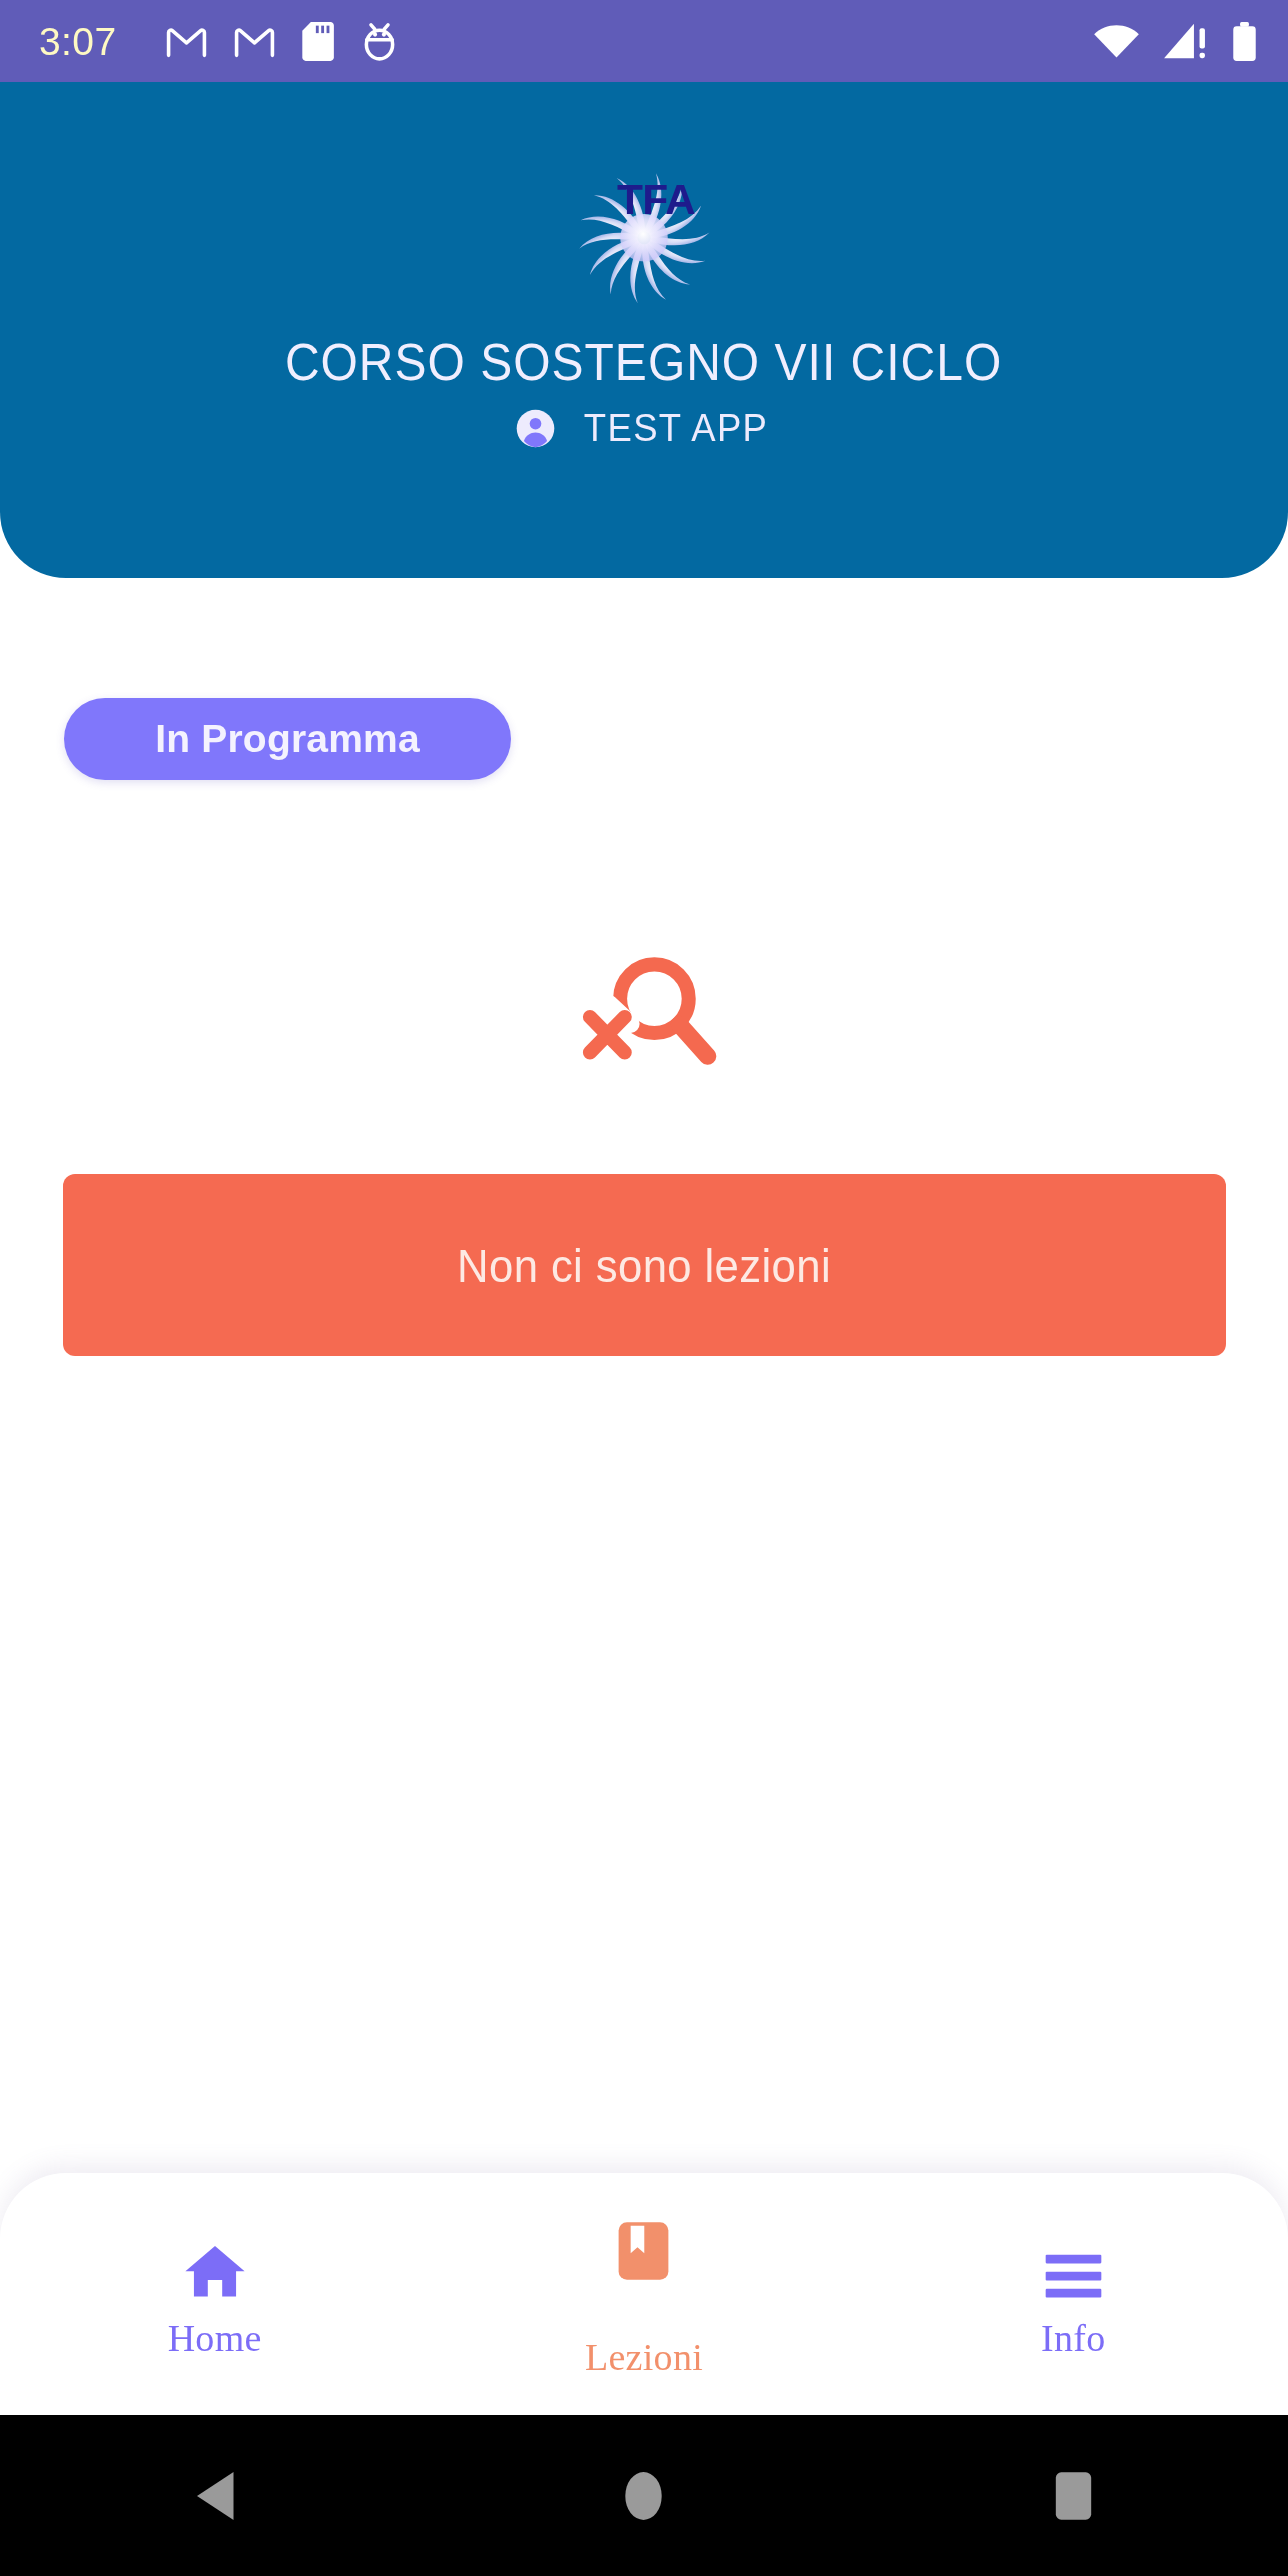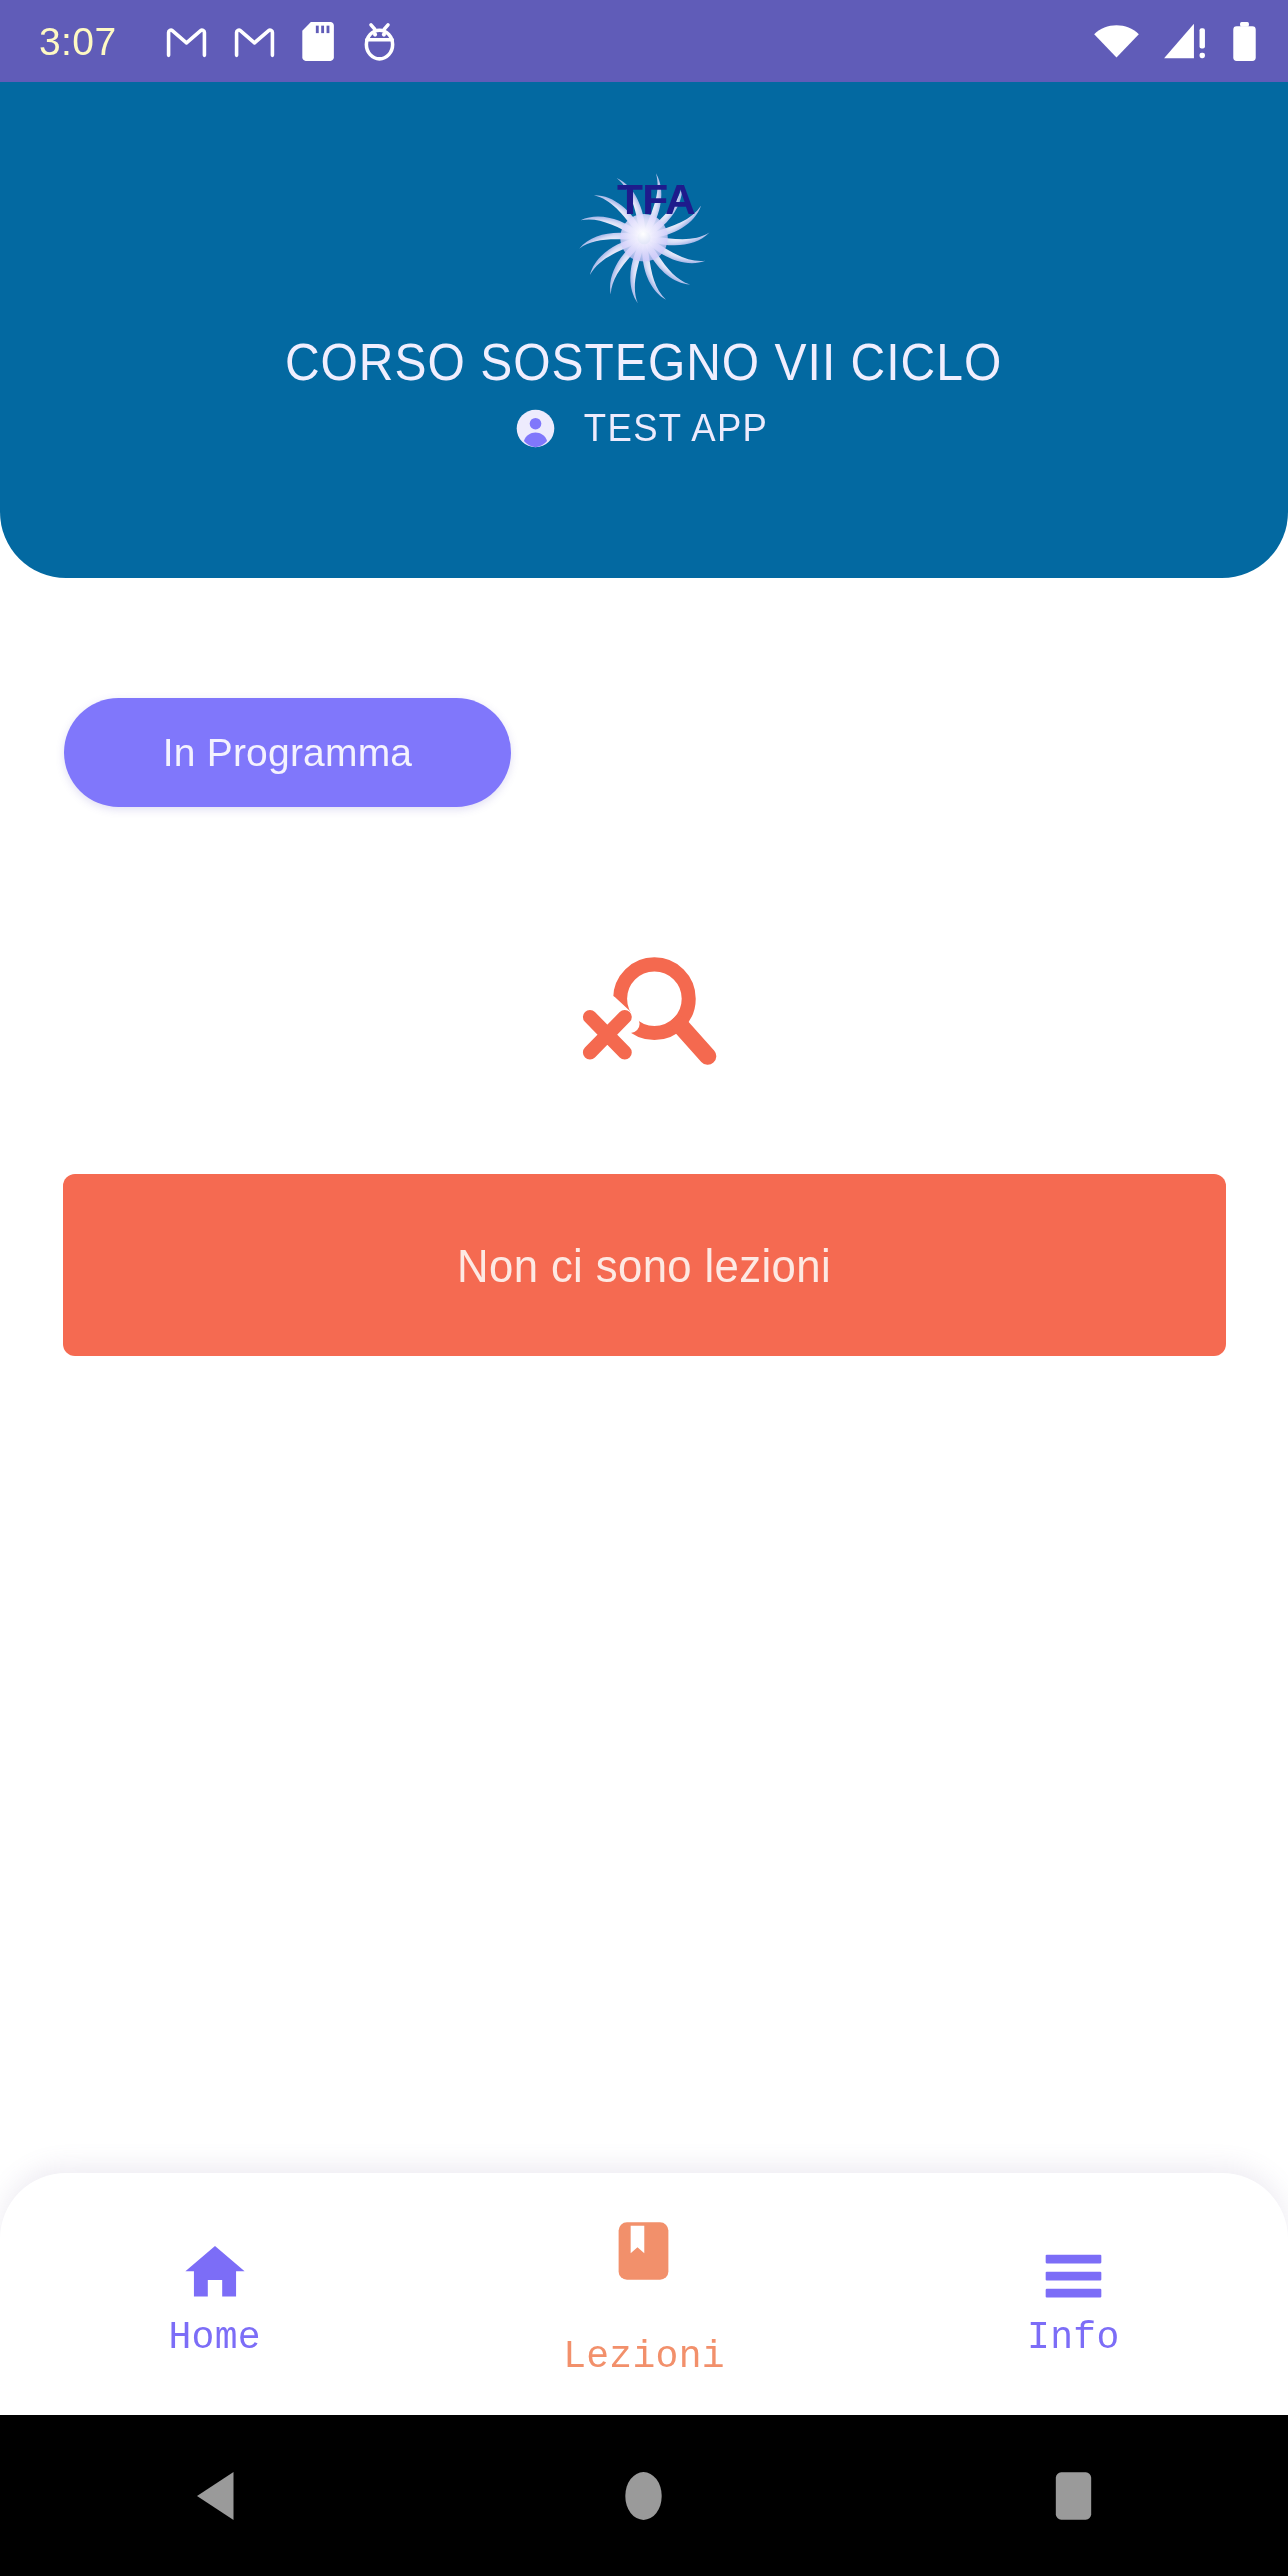--- a/index.html
+++ b/index.html
@@ -101,27 +101,27 @@
     width:1288px;
     padding:0 64px;
     display:flex;
     justify-content:space-between;
     align-items:center;
     z-index:15;
   }
   .pill {
     border:none;
     border-radius:55px;
-    height:109px;
+    height:82px;
     display:flex;
     align-items:center;
     justify-content:center;
     font-family:"Liberation Sans", sans-serif;
     font-size:39px;
-    font-weight:400;
+    font-weight:700;
     letter-spacing:0.2px;
     cursor:pointer;
     white-space:nowrap;
     box-shadow:0 2.7px 9px rgba(90,80,190,0.18);
   }
   .pill-primary {
     background:#8077FB;
     color:#F4F2FE;
     padding:0 48px;
     min-width:447px;
@@ -183,21 +183,21 @@
     flex:1;
     height:100%;
     display:flex;
     flex-direction:column;
     align-items:center;
     justify-content:center;
     gap:18px;
     cursor:pointer;
     background:transparent;
     border:none;
-    font-family:Liberation Mono, monospace;
+    font-family:Liberation Serif, serif;
   }
   .nav-label {
     font-size:38px;
     font-weight:400;
     letter-spacing:0.3px;
     line-height:1;
   }
   .nav-label.purple { color:#7C6DF7; }
   .nav-label.coral  { color:#F2906B;margin-top:37px; }
   .nav-ico-box {

